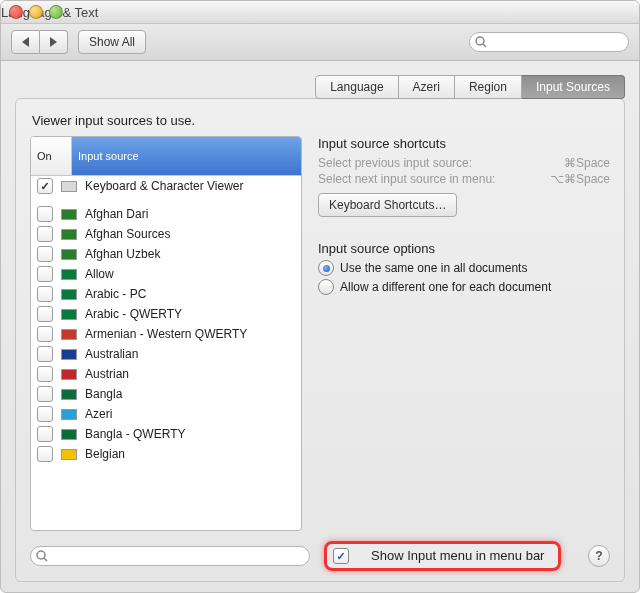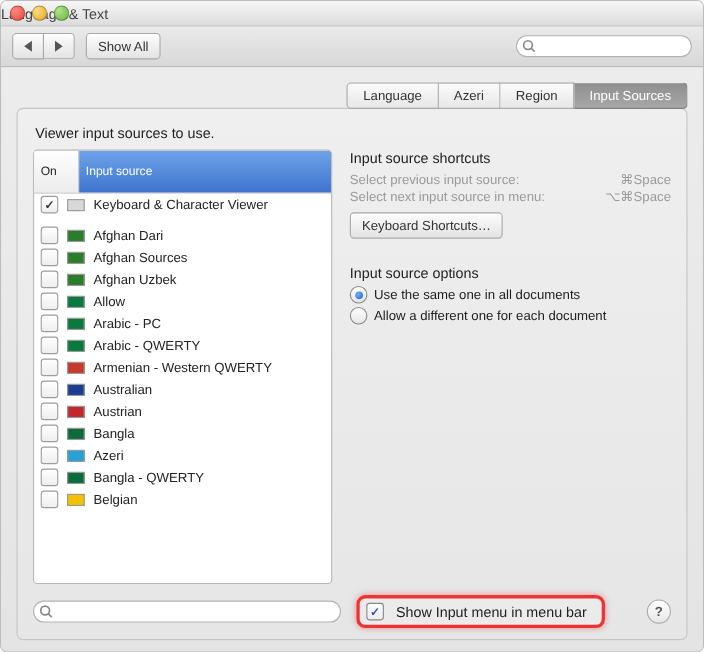--- a/index.html
+++ b/index.html
@@ -50,21 +50,21 @@
   .rhead{font-weight:normal;font-size:13px;margin-bottom:4px}
   .shortcuts{color:#9a9a9a;font-size:12px}
   .shortcuts .line{display:flex;justify-content:space-between;padding:1px 0}
   .kbbtn{margin-top:6px;display:flex;justify-content:flex-start}
   .options{margin-top:24px}
   .radio{display:flex;align-items:center;gap:6px;margin:3px 0}
   .rad{width:14px;height:14px;border-radius:50%;border:1px solid #888;background:linear-gradient(#fff,#e5e5e5);display:flex;align-items:center;justify-content:center}
   .rad.sel::after{content:"";width:7px;height:7px;border-radius:50%;background:radial-gradient(circle at 35% 35%,#6fb2ff,#1564c9)}
   .bottombar{position:absolute;left:14px;right:14px;bottom:10px;height:30px;display:flex;align-items:center;gap:14px}
   .bottombar .search{width:280px}
-  .highlight{border:3px solid #e33;border-radius:8px;padding:4px 14px 4px 6px;display:flex;align-items:center;gap:11px;background:rgba(255,255,255,.2);box-shadow:0 0 6px rgba(227,51,51,.5)}
+  .highlight{border:3px solid #e33;border-radius:8px;padding:4px 14px 4px 6px;display:flex;align-items:flex-start;gap:22px;background:rgba(255,255,255,.2);box-shadow:0 0 6px rgba(227,51,51,.5)}
   .highlight .cb{width:14px;height:14px;border:1px solid #888;border-radius:3px;background:linear-gradient(#fff,#eee);display:flex;align-items:center;justify-content:center}
   .highlight .cb::after{content:"✓";font-size:11px;color:#2257c3;font-weight:bold}
   .help{width:20px;height:20px;border-radius:50%;border:1px solid #aaa;background:linear-gradient(#fff,#e7e7e7);display:flex;align-items:center;justify-content:center;font-weight:bold;color:#555;margin-left:auto}
   ::-webkit-scrollbar{width:14px}
   ::-webkit-scrollbar-thumb{background:#c3c3c3;border:3px solid #fff;border-radius:8px}
 </style>
 </head>
 <body>
 
 <div class="window">

